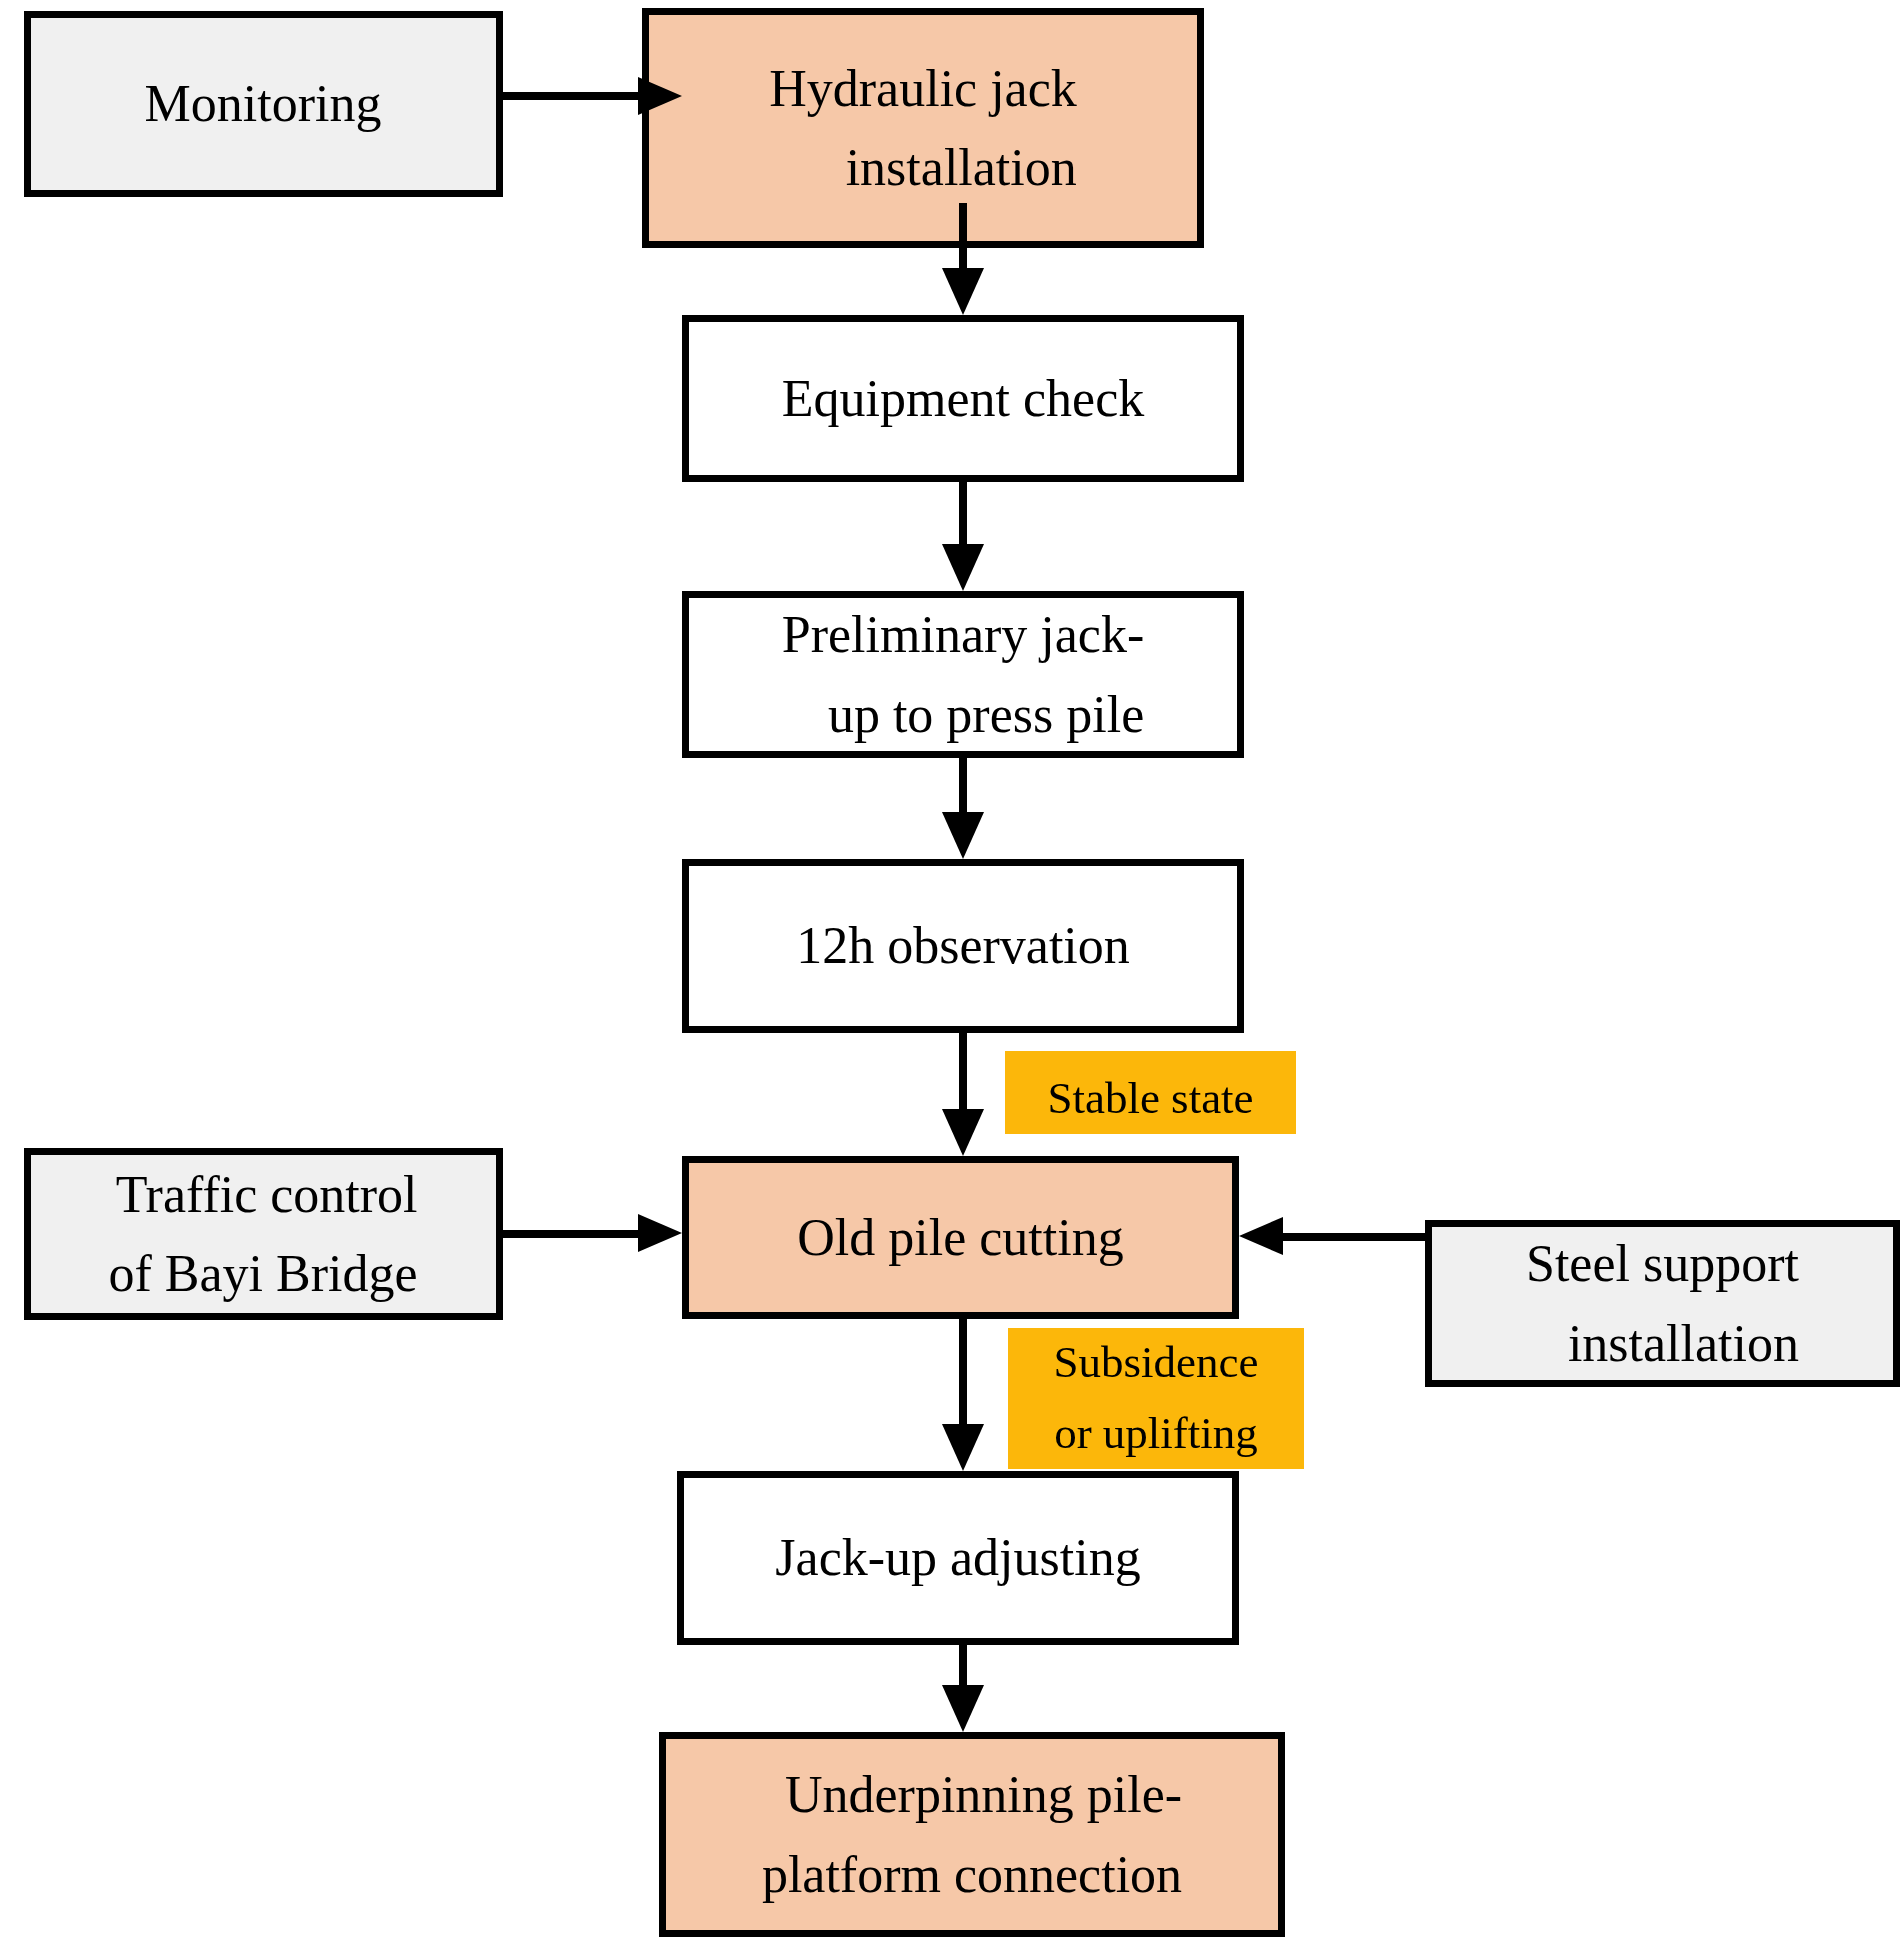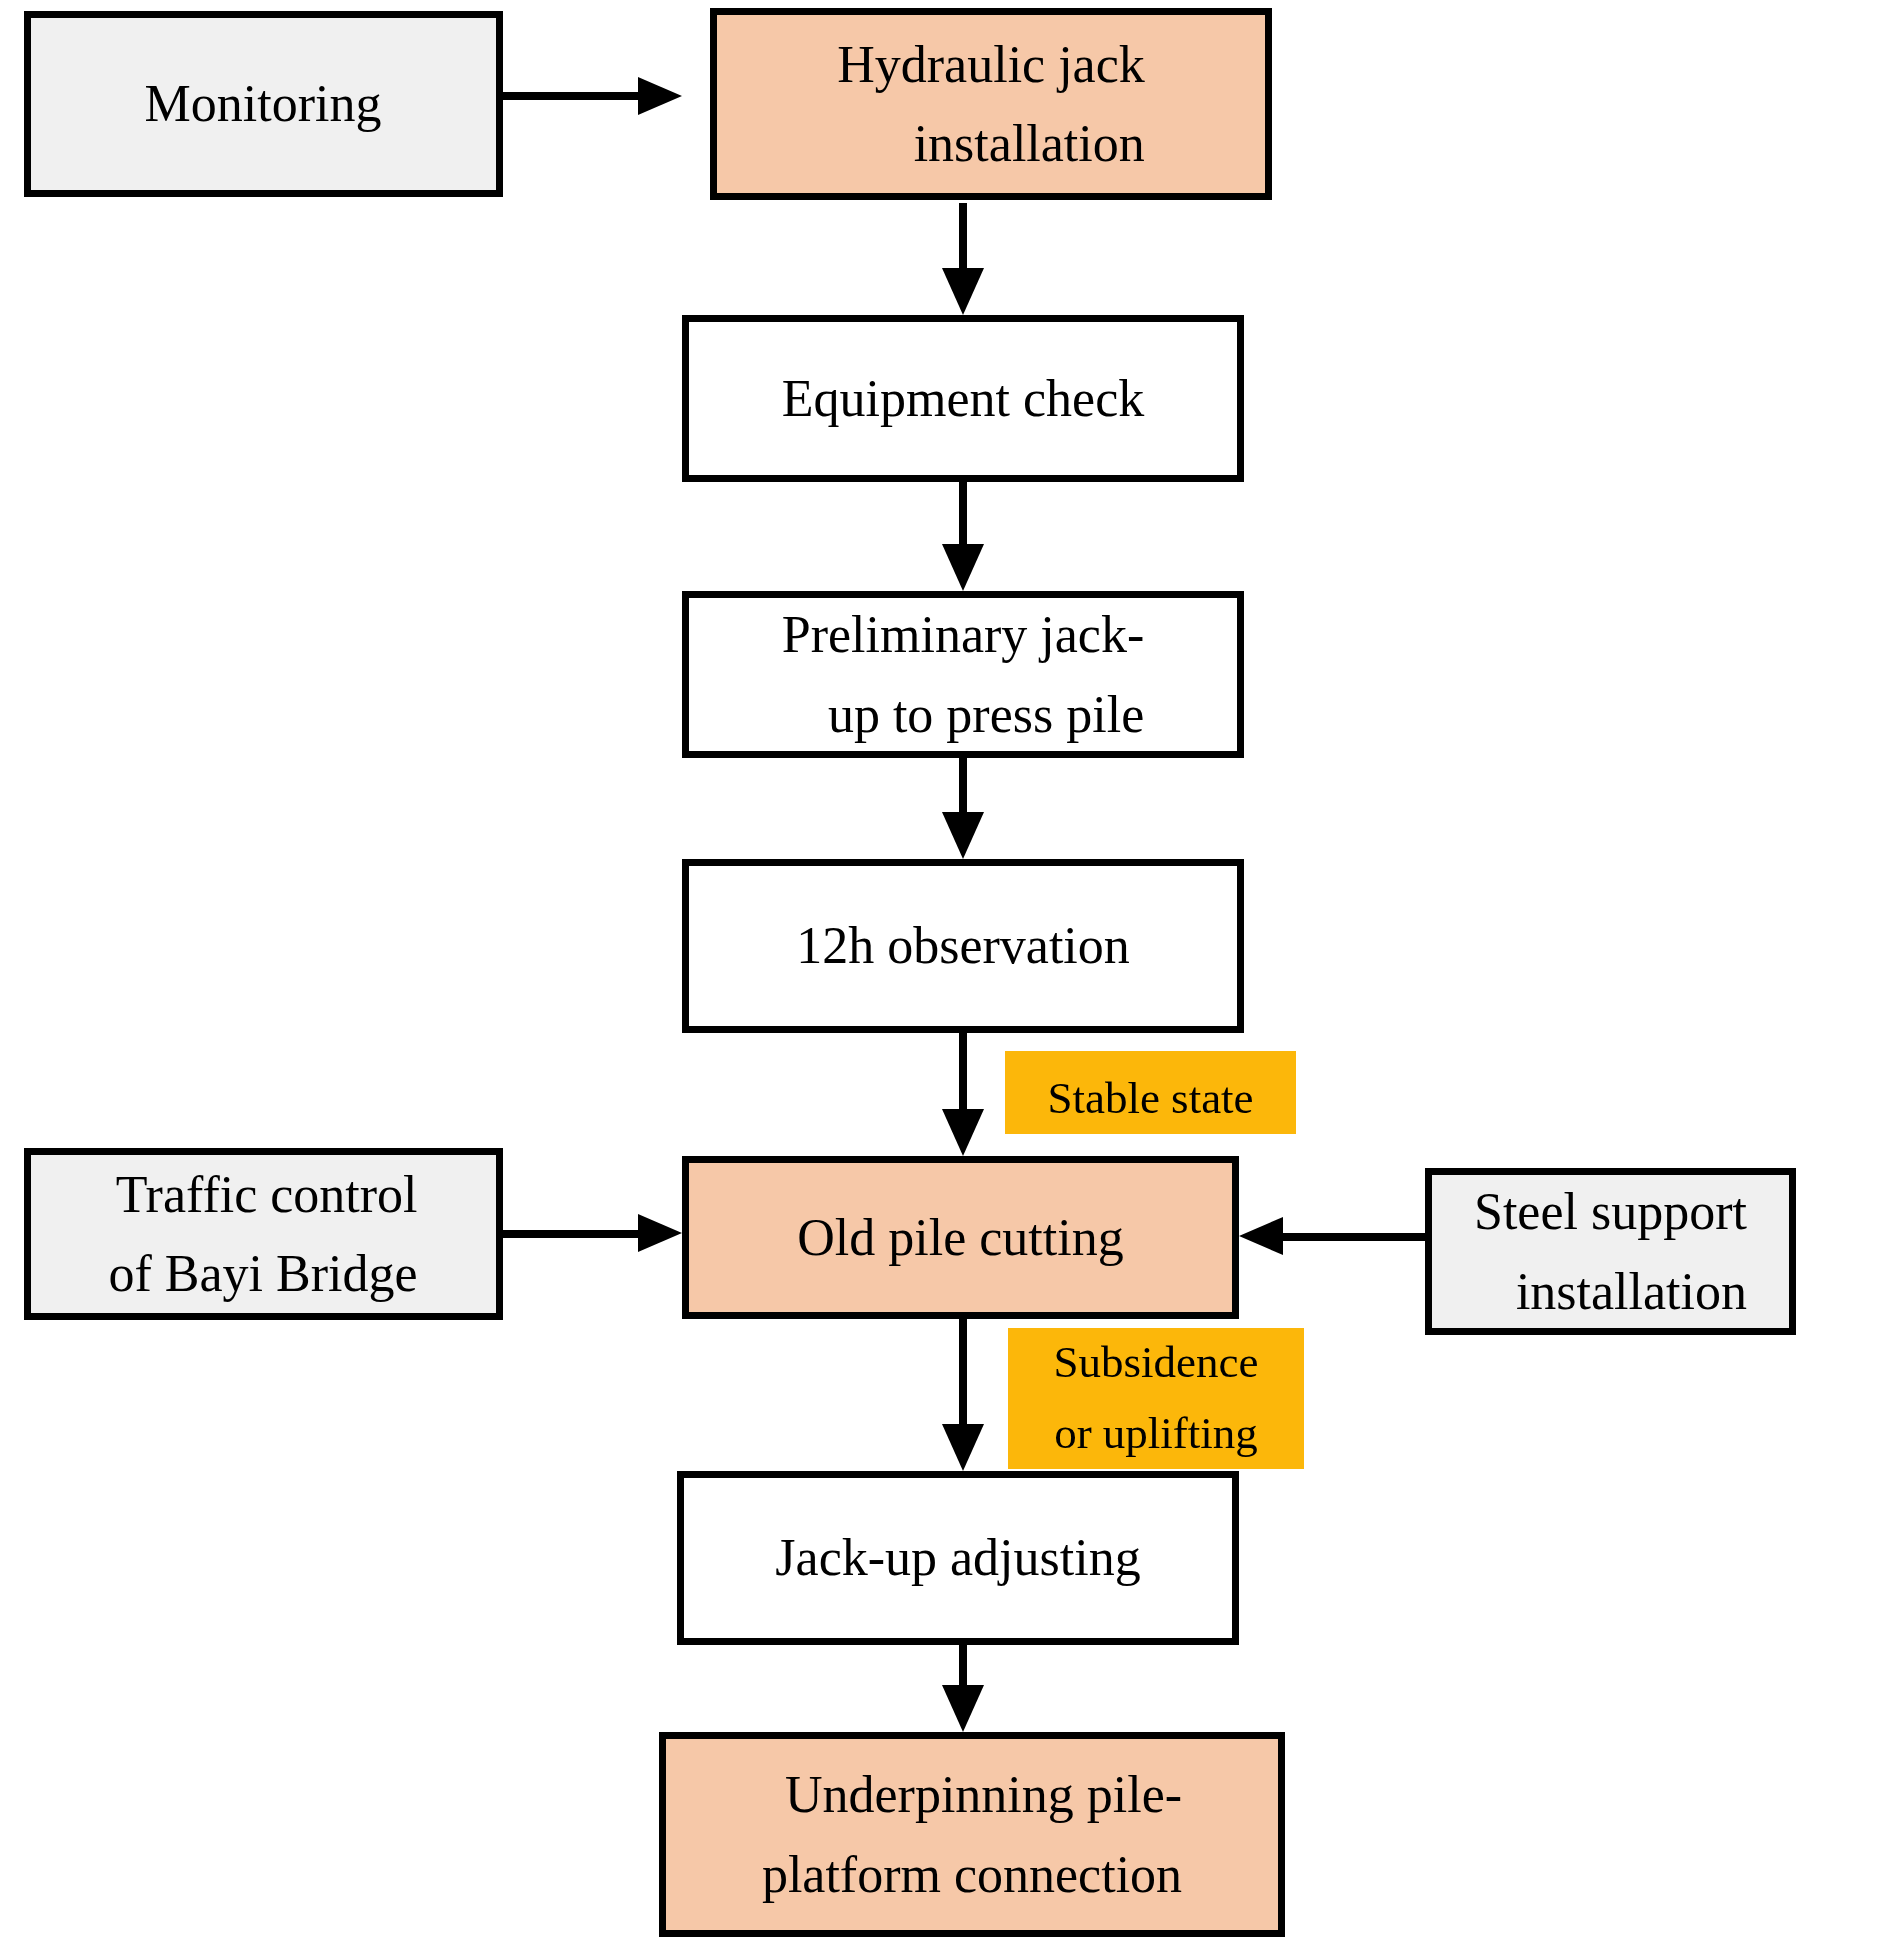--- a/index.html
+++ b/index.html
@@ -44,21 +44,21 @@
 <body>
 
 <div id="canvas">
 
   <div class="node fill-external" style="left:23.5px;top:11px;width:479px;height:186px;">
     <div>
       <span class="ln">Monitoring</span>
     </div>
   </div>
 
-  <div class="node fill-highlight" style="left:710px;top:7.8px;width:562px;height:192px;">
+  <div class="node fill-highlight" style="left:642px;top:7.8px;width:562px;height:240px;">
     <div>
       <span class="ln">Hydraulic jack</span>
       <span class="ln">installation</span>
     </div>
   </div>
 
   <div class="node fill-process" style="left:682px;top:315px;width:562px;height:167px;">
     <div>
       <span class="ln">Equipment check</span>
     </div>
@@ -83,21 +83,21 @@
       <span class="ln">of Bayi Bridge</span>
     </div>
   </div>
 
   <div class="node fill-highlight" style="left:682px;top:1156px;width:557px;height:163px;">
     <div>
       <span class="ln">Old pile cutting</span>
     </div>
   </div>
 
-  <div class="node fill-external" style="left:1425px;top:1168px;width:371px;height:167px;">
+  <div class="node fill-external" style="left:1425px;top:1220px;width:475px;height:167px;">
     <div>
       <span class="ln">Steel support</span>
       <span class="ln">installation</span>
     </div>
   </div>
 
   <div class="node fill-process" style="left:677px;top:1471px;width:562px;height:174px;">
     <div>
       <span class="ln">Jack-up adjusting</span>
     </div>

